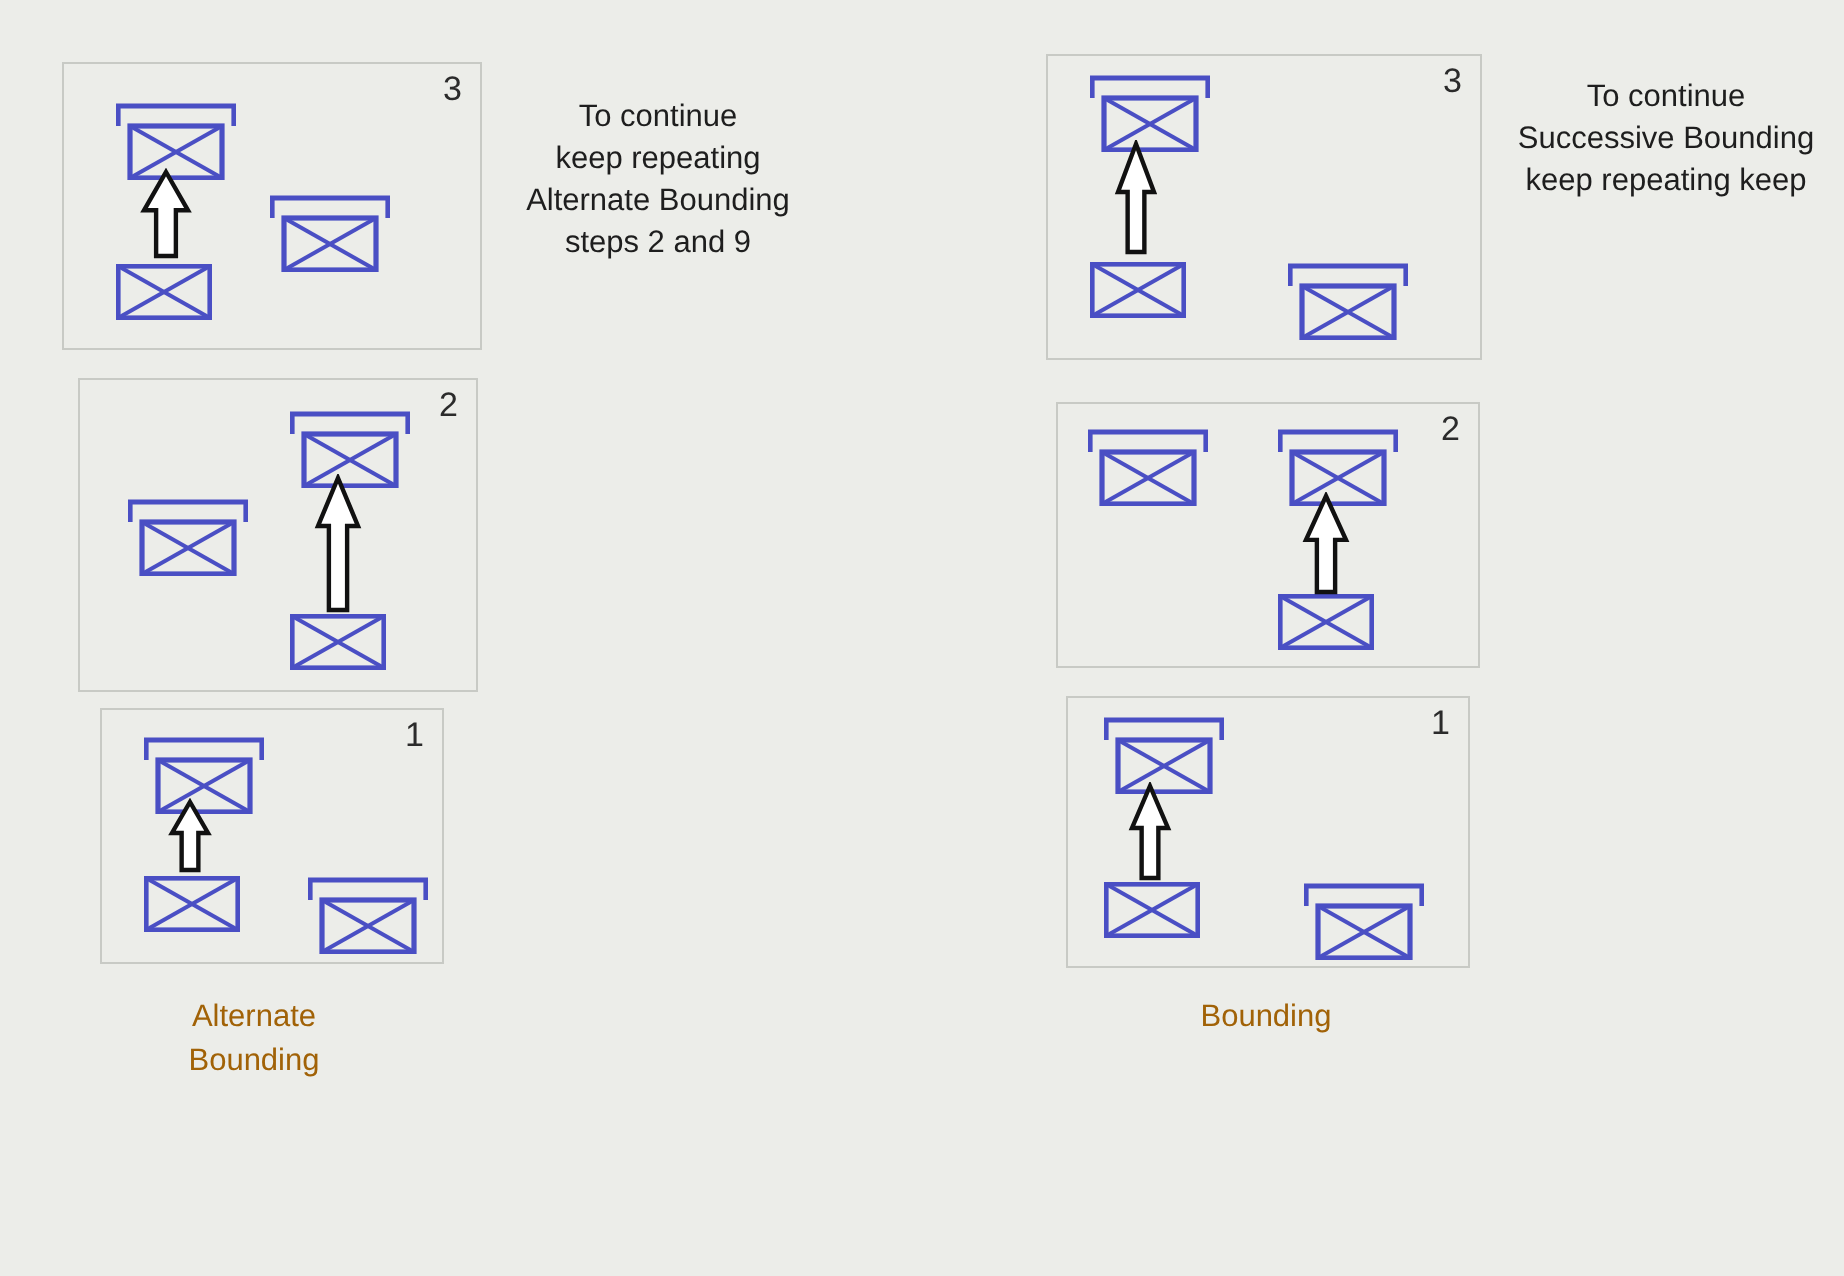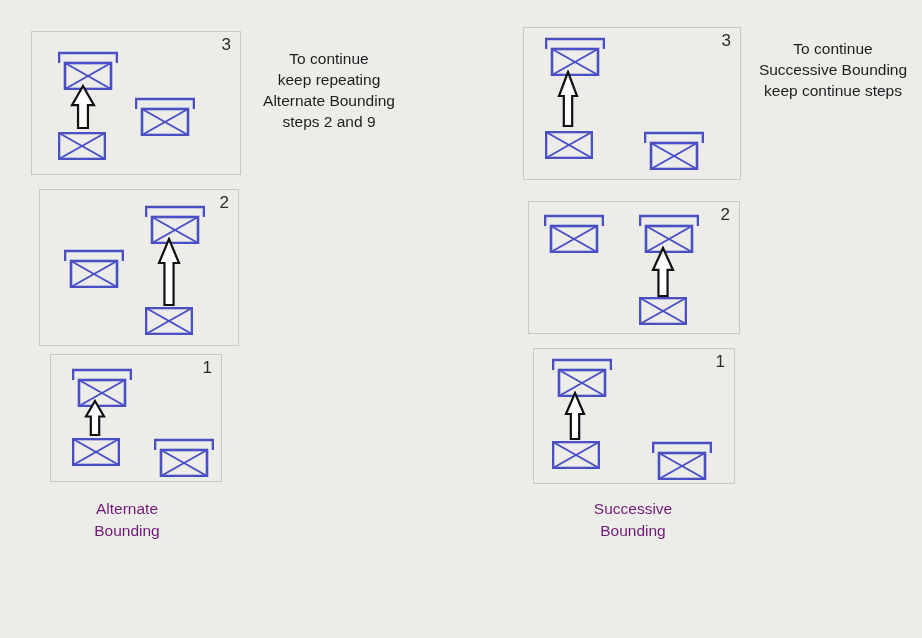--- a/index.html
+++ b/index.html
@@ -51,21 +51,21 @@
     text-align: center;
     font-size: 15.5px;
     color: #1e1e1e;
     line-height: 1.36;
     font-family: "Liberation Sans", sans-serif;
   }
   .caption {
     position: absolute;
     text-align: center;
     font-size: 15.5px;
-    color: #701a75;
+    color: #a16207;
     line-height: 1.4;
     font-family: "Liberation Sans", sans-serif;
   }
   .note div, .caption div { white-space: nowrap; }
 </style>
 </head>
 <body>
 
 <div id="diagram">
     <div class="panel" style="left: 31px; top: 31px; width: 210px; height: 144px;">
@@ -260,19 +260,18 @@
       </div>
       <div class="arrow" style="left: 30px; top: 42px;">
         <svg width="22" height="50" viewBox="0 0 22 50">
           <path d="M11 2 L20 23 L15.18 23 L15.18 48 L6.82 48 L6.82 23 L2 23 Z" fill="#ffffff" stroke="#111111" stroke-width="2.2" stroke-linejoin="miter"></path>
         </svg>
       </div>
     </div>
     <div class="note" style="left: 745px; top: 38px; width: 176px;">
       <div>To continue</div>
       <div>Successive Bounding</div>
-      <div>keep continue steps</div>
+      <div>keep repeating keep</div>
     </div>
     <div class="caption" style="left: 568px; top: 498px; width: 130px;">
-      <div>Successive</div>
       <div>Bounding</div>
     </div>
   </div>
 
 </body></html>

